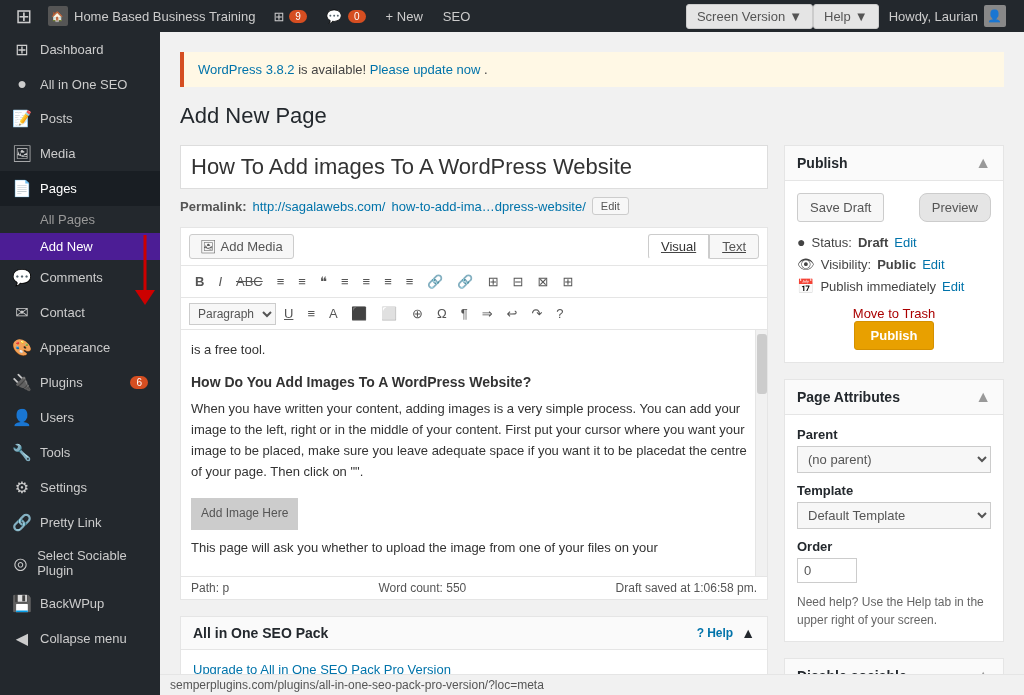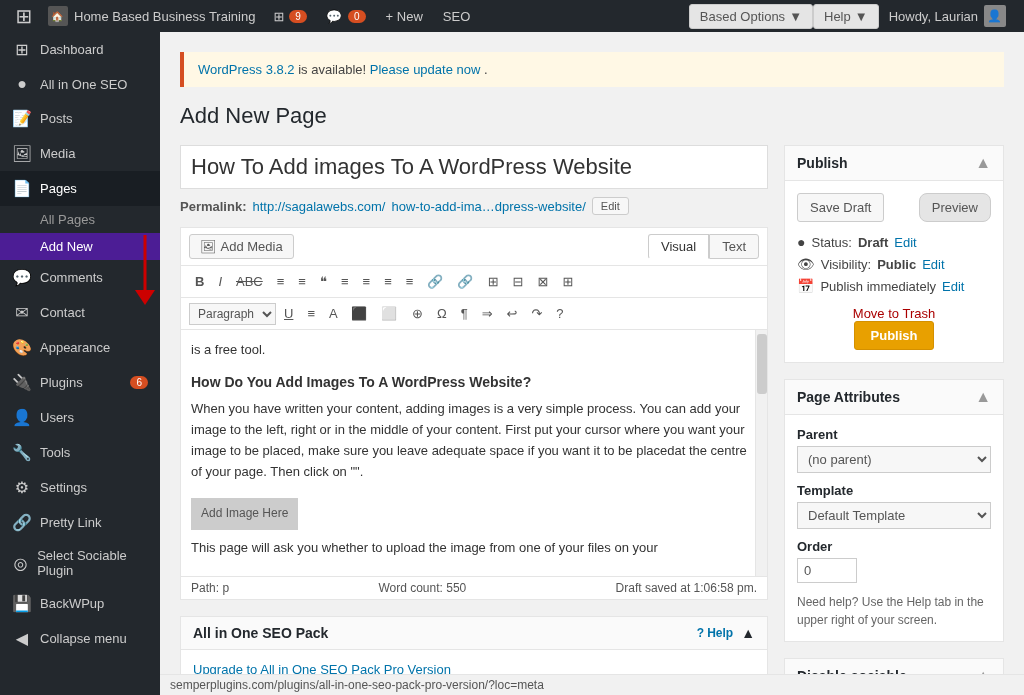--- a/index.html
+++ b/index.html
@@ -203,20 +203,21 @@
       border: 1px solid #ccc;
       border-radius: 3px;
       padding: 4px 10px;
       font-size: 13px;
       cursor: pointer;
       color: #555;
     }
     .editor-tabs {
       margin-left: auto;
       display: flex;
+      text-decoration: underline;
     }
     .editor-tab {
       padding: 4px 12px;
       font-size: 13px;
       cursor: pointer;
       color: #555;
       background: #f7f7f7;
       border: 1px solid #ccc;
     }
     .editor-tab.active { background: white; border-bottom-color: white; color: #333; }
@@ -465,21 +466,21 @@
     </div>
     <div class="adminbar-item">
       <span>+ New</span>
     </div>
     <div class="adminbar-item">
       <span>SEO</span>
     </div>
   </div>
   <div class="adminbar-right">
     <button class="screen-btn">
-      <span>Based Options</span>
+      <span>Screen Version</span>
       <span>▼</span>
     </button>
     <button class="screen-btn">
       <span>Help</span>
       <span>▼</span>
     </button>
     <div class="adminbar-howdy">
       <span>Howdy, Laurian</span>
       <div class="adminbar-avatar">👤</div>
     </div>

